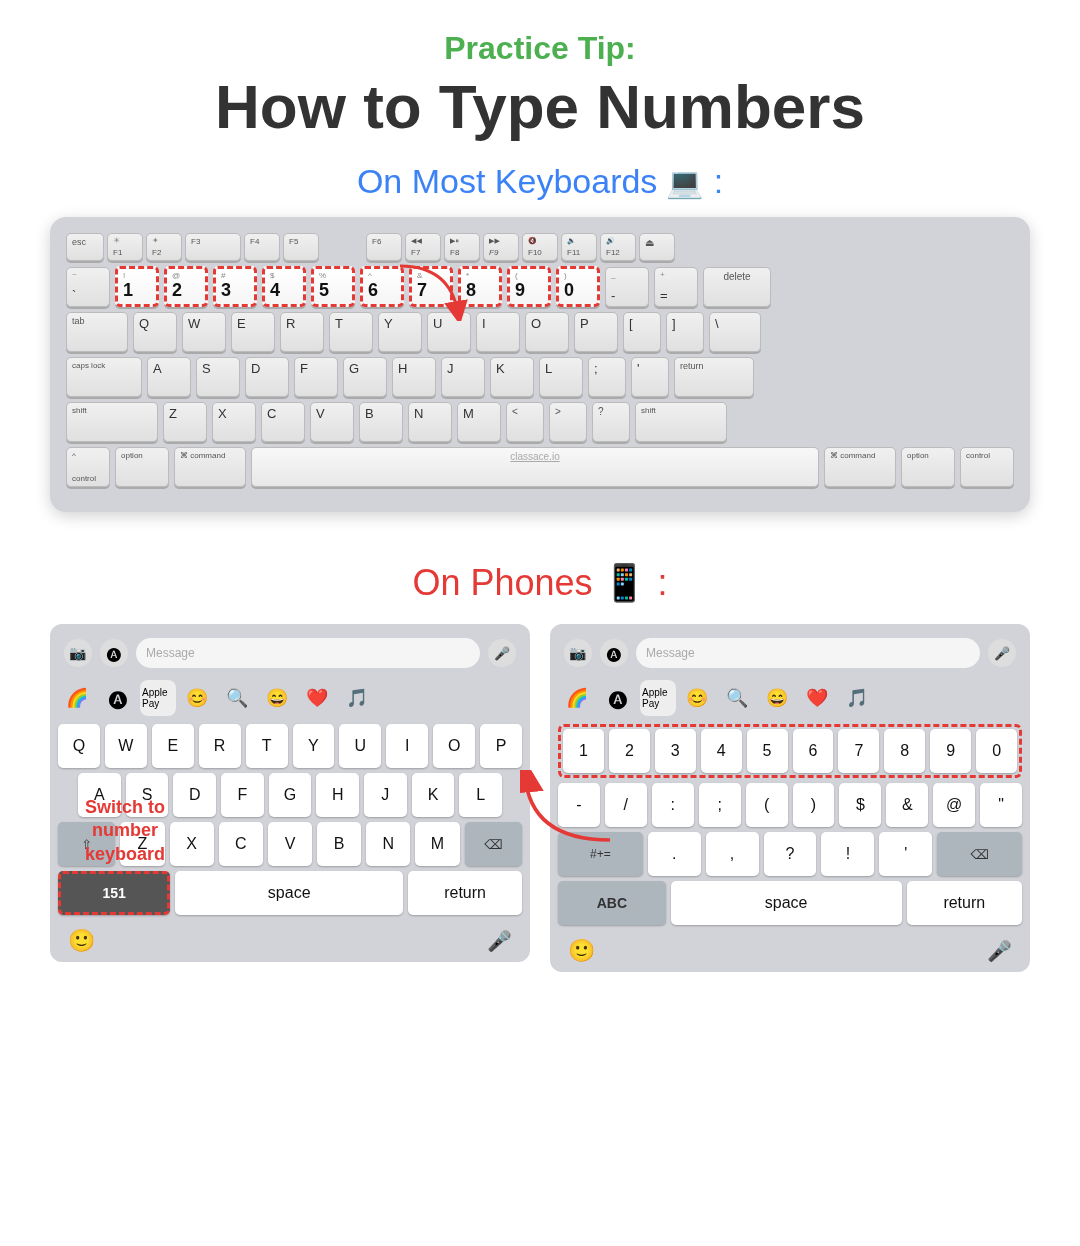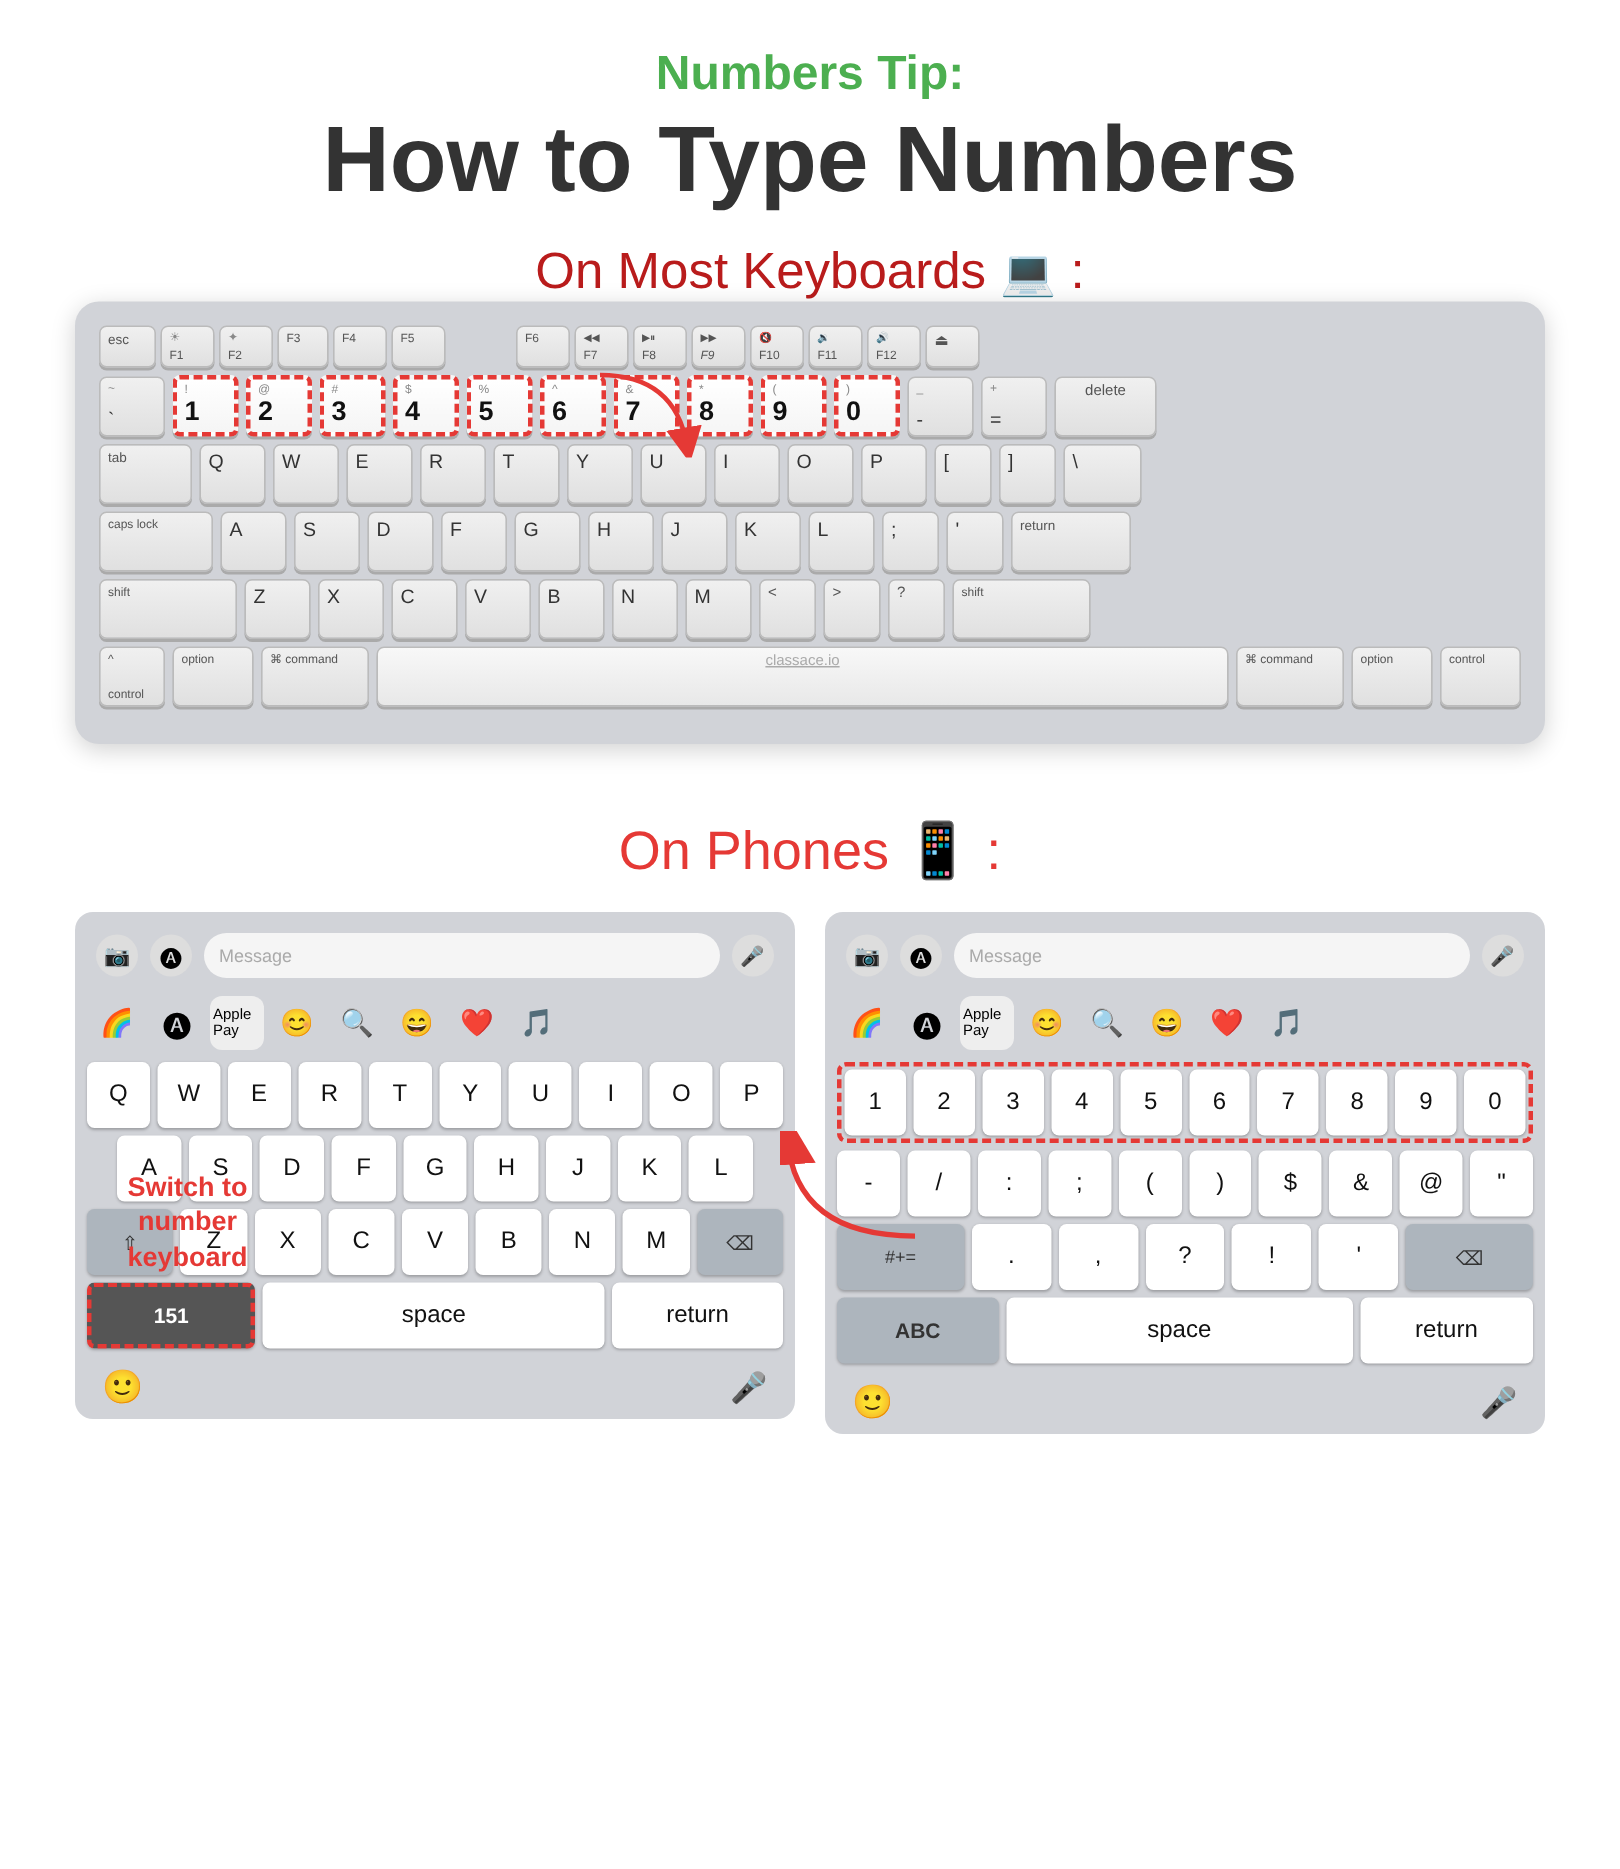--- a/index.html
+++ b/index.html
@@ -28,21 +28,22 @@
       margin-top: 4px;
     }
 
     
     .keyboard-section {
       padding: 10px 30px 30px;
     }
     .section-label {
       text-align: center;
       font-size: 34px;
-      color: #b91c1c;
+      color: #3b82f6;
+      margin-bottom: 16px;
     }
     .section-label .emoji {
       font-size: 30px;
     }
 
     
     .mac-keyboard-wrapper {
       position: relative;
       background: #d1d3d8;
       border-radius: 16px;
@@ -268,21 +269,21 @@
     .fn-row-container {
       display: flex;
       gap: 3px;
       margin-bottom: 5px;
     }
   </style>
 </head>
 <body>
 
 <div class="header">
-  <div class="practice-tip">Numbers Tip:</div>
+  <div class="practice-tip">Practice Tip:</div>
   <div class="main-title">How to Type Numbers</div>
 </div>
 
 <div class="keyboard-section">
   <div class="section-label">
     <span>On Most Keyboards</span>
     <span class="emoji"> 💻</span>
     <span>:</span>
   </div>
 
@@ -304,21 +305,21 @@
           <span style="font-size:9px;color:#555;">esc</span>
         </div>
       <div class="key fn-row" style="width:36px;">
           <span class="top-label">☀</span>
           <span style="font-size:8px;">F1</span>
         </div>
       <div class="key fn-row" style="width:36px;">
           <span class="top-label">✦</span>
           <span style="font-size:8px;">F2</span>
         </div>
-      <div class="key fn-row" style="width:34px;">
+      <div class="key fn-row" style="width:56px;">
           <span style="font-size:8px;">F3</span>
         </div>
       <div class="key fn-row" style="width:36px;">
           <span style="font-size:8px;">F4</span>
         </div>
       <div class="key fn-row" style="width:36px;">
           <span style="font-size:8px;">F5</span>
         </div>
       <div class="key fn-row" style="width:36px;margin-left:44px;">
           <span style="font-size:8px;">F6</span>

